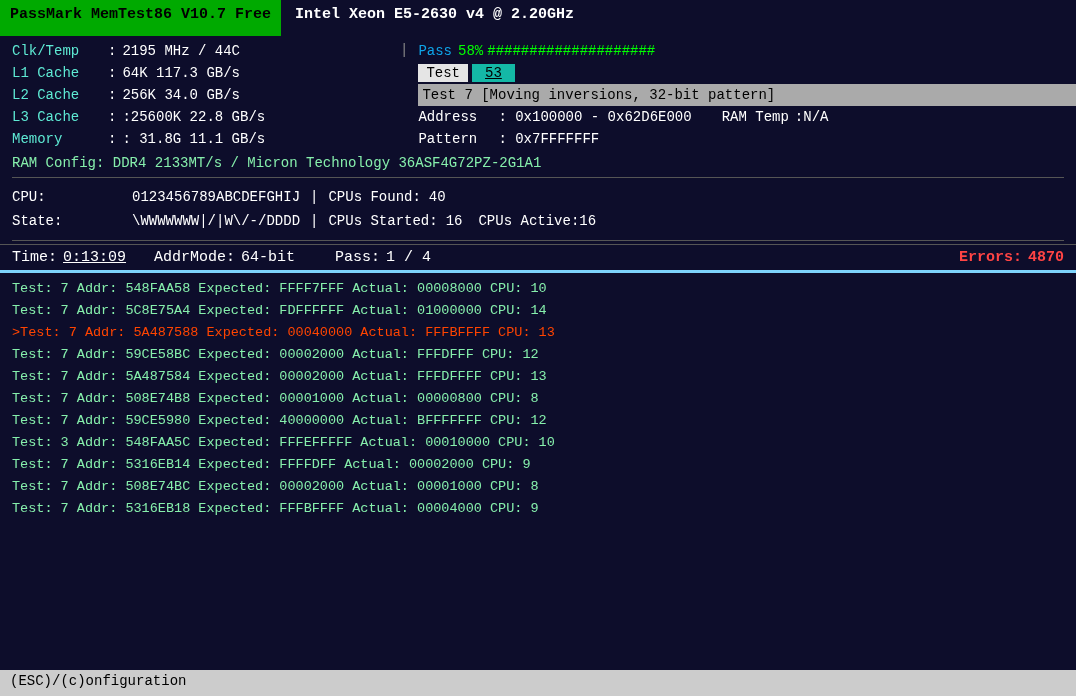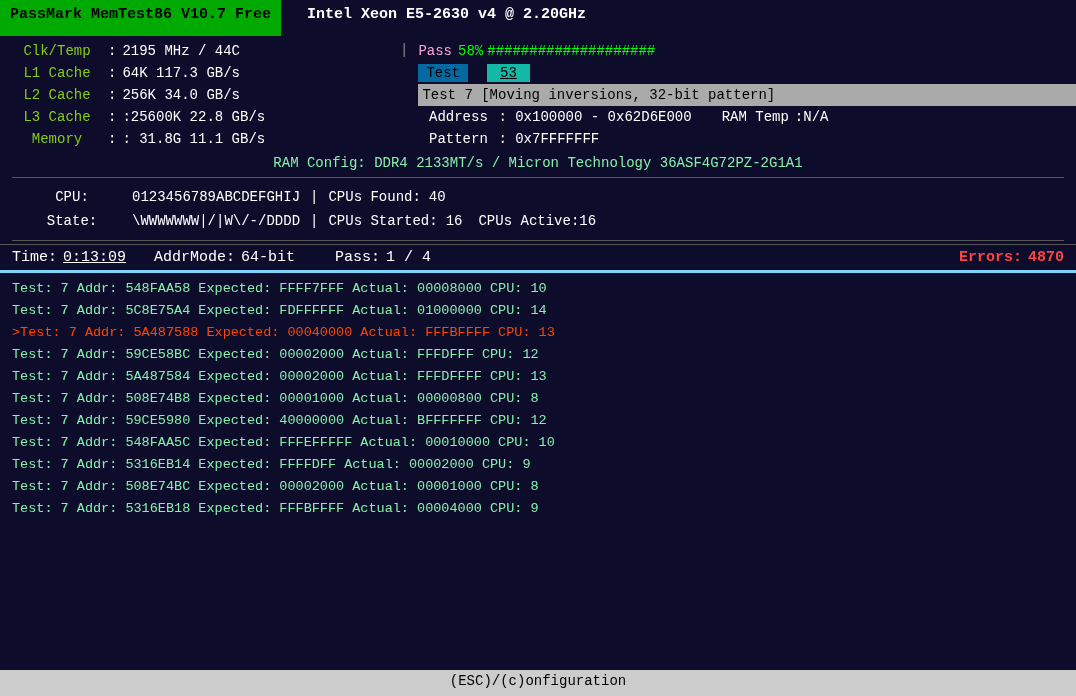--- a/index.html
+++ b/index.html
@@ -10,42 +10,41 @@
       font-family: 'Courier New', Courier, monospace;
       overflow: hidden;
       position: relative;
     }
     #screen {
       width: 1076px;
       height: 696px;
       background: #0d0d2b;
       position: relative;
       padding: 0;
-      text-align: center;
     }
     
     #header {
       display: flex;
       align-items: stretch;
       height: 36px;
     }
     #title-green {
       background: #00aa00;
       color: #000;
       font-size: 15px;
       font-weight: bold;
       padding: 6px 10px;
       white-space: nowrap;
     }
     #title-cpu {
       background: #0d0d2b;
       color: #ffffff;
       font-size: 15px;
       font-weight: bold;
-      padding: 6px 26px;
+      padding: 6px 14px;
       white-space: nowrap;
     }
     
     .info-section {
       display: flex;
       font-size: 14px;
       padding: 2px 0;
     }
     .info-left {
       width: 400px;
@@ -55,38 +54,38 @@
       flex: 1;
       padding-left: 10px;
     }
     .info-row {
       display: flex;
       align-items: center;
       height: 22px;
       font-size: 14px;
     }
     .info-label {
-      color: #84cc16;
+      color: #5eead4;
       min-width: 90px;
     }
     .info-value {
       color: #ffffff;
     }
     .separator-v {
       color: #ffffff;
       margin: 0 6px;
     }
     
     .pass-row {
       display: flex;
       align-items: center;
       height: 22px;
     }
     .pass-label {
-      color: #f9a8d4;
+      color: #0ea5e9;
       margin-right: 6px;
       font-size: 14px;
     }
     .pass-percent {
       color: #00ff00;
       font-size: 14px;
       margin-right: 4px;
     }
     .pass-hashes {
       color: #00ff00;
@@ -95,25 +94,25 @@
     
     .test-highlight {
       background: #14b8a6;
       color: #000;
       font-size: 14px;
       padding: 1px 13px;
       display: inline-block;
       text-decoration: underline;
     }
     .test-label-red {
-      background: #0369a1;
+      background: #e5e5e5;
       color: #000;
       font-size: 14px;
       padding: 1px 8px;
-      margin-right: 19px;
+      margin-right: 4px;
     }
     
     .right-row {
       color: #ffffff;
       font-size: 14px;
       height: 22px;
       display: flex;
       align-items: center;
     }
     .right-label {
@@ -308,21 +307,21 @@
   </div>
 
   <div id="error-log">
   <div class="error-line">Test: 7  Addr: 548FAA58  Expected: FFFF7FFF  Actual: 00008000  CPU: 10</div>
       <div class="error-line">Test: 7  Addr: 5C8E75A4  Expected: FDFFFFFF  Actual: 01000000  CPU: 14</div>
       <div class="error-line current">&gt;Test: 7  Addr: 5A487588  Expected: 00040000  Actual: FFFBFFFF  CPU: 13</div>
       <div class="error-line">Test: 7  Addr: 59CE58BC  Expected: 00002000  Actual: FFFDFFF  CPU: 12</div>
       <div class="error-line">Test: 7  Addr: 5A487584  Expected: 00002000  Actual: FFFDFFFF  CPU: 13</div>
       <div class="error-line">Test: 7  Addr: 508E74B8  Expected: 00001000  Actual: 00000800  CPU: 8</div>
       <div class="error-line">Test: 7  Addr: 59CE5980  Expected: 40000000  Actual: BFFFFFFF  CPU: 12</div>
-      <div class="error-line">Test: 7  Addr: 548FAA5C  Expected: FFFEFFFFF  Actual: 00010000  CPU: 10</div>
+      <div class="error-line">Test: 3  Addr: 548FAA5C  Expected: FFFEFFFFF  Actual: 00010000  CPU: 10</div>
       <div class="error-line">Test: 7  Addr: 5316EB14  Expected: FFFFDFF  Actual: 00002000  CPU: 9</div>
       <div class="error-line">Test: 7  Addr: 508E74BC  Expected: 00002000  Actual: 00001000  CPU: 8</div>
       <div class="error-line">Test: 7  Addr: 5316EB18  Expected: FFFBFFFF  Actual: 00004000  CPU: 9</div>
     </div>
 
   <div id="bottom-bar">
     <span>(ESC)/(c)onfiguration</span>
   </div>
 
 </div>

